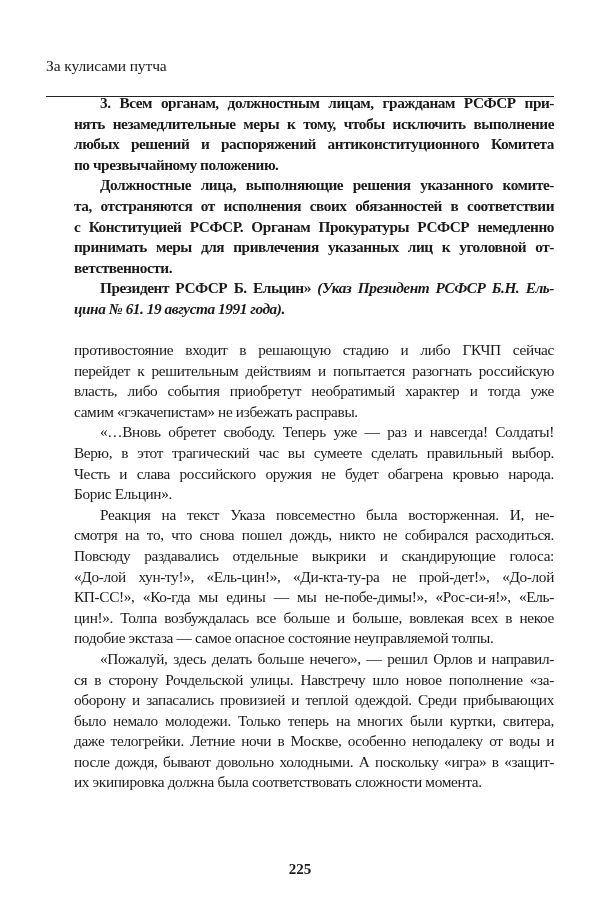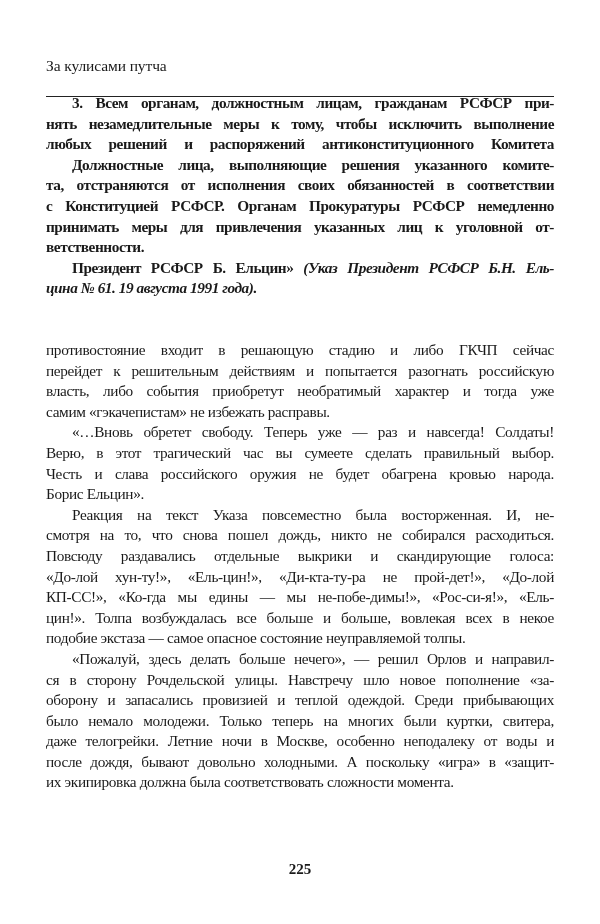--- a/index.html
+++ b/index.html
@@ -15,40 +15,41 @@
   }
   .block { position: absolute; left: 0; width: 508px; }
   .bold-block { top: 93px; font-weight: bold; }
   .body-block { top: 340px; }
   p {
     margin: 0; font-size: 15.3px; line-height: 20.6px;
     text-align: justify; text-indent: 26px; letter-spacing: -0.35px;
     word-spacing: 0px;
   }
   .bold-block p { letter-spacing: -0.45px; }
-  .line { display: block; text-align: justify; text-align-last: justify; white-space: nowrap; }
+  .line { display: block; text-align: justify; text-align-last: justify; white-space: nowrap; margin-left: 28px; }
   .line.last { text-align-last: left; }
   .indent { padding-left: 26px; }
   .it { font-style: italic; }
   .page-number {
     position: absolute; top: 861px; left: 0; width: 508px; text-align: center;
     font-size: 15px; font-weight: bold;
   }
 </style>
 </head>
 <body>
 
 <div class="page">
   <div class="running-head">За кулисами путча</div>
 
   <div class="block bold-block">
     <p style="text-indent:0">
       <span class="line indent">3. Всем органам, должностным лицам, гражданам РСФСР при-</span>
       <span class="line">нять незамедлительные меры к тому, чтобы исключить выполнение</span>
       <span class="line">любых решений и распоряжений антиконституционного Комитета</span>
+      <span class="line last">по чрезвычайному положению.</span>
     </p>
     <p style="text-indent:0">
       <span class="line indent">Должностные лица, выполняющие решения указанного комите-</span>
       <span class="line">та, отстраняются от исполнения своих обязанностей в соответствии</span>
       <span class="line">с Конституцией РСФСР. Органам Прокуратуры РСФСР немедленно</span>
       <span class="line">принимать меры для привлечения указанных лиц к уголовной от-</span>
       <span class="line last">ветственности.</span>
     </p>
     <p style="text-indent:0">
       <span class="line indent"><span>Президент РСФСР Б. Ельцин»</span><span class="it"> (Указ Президент РСФСР Б.Н. Ель-</span></span>

